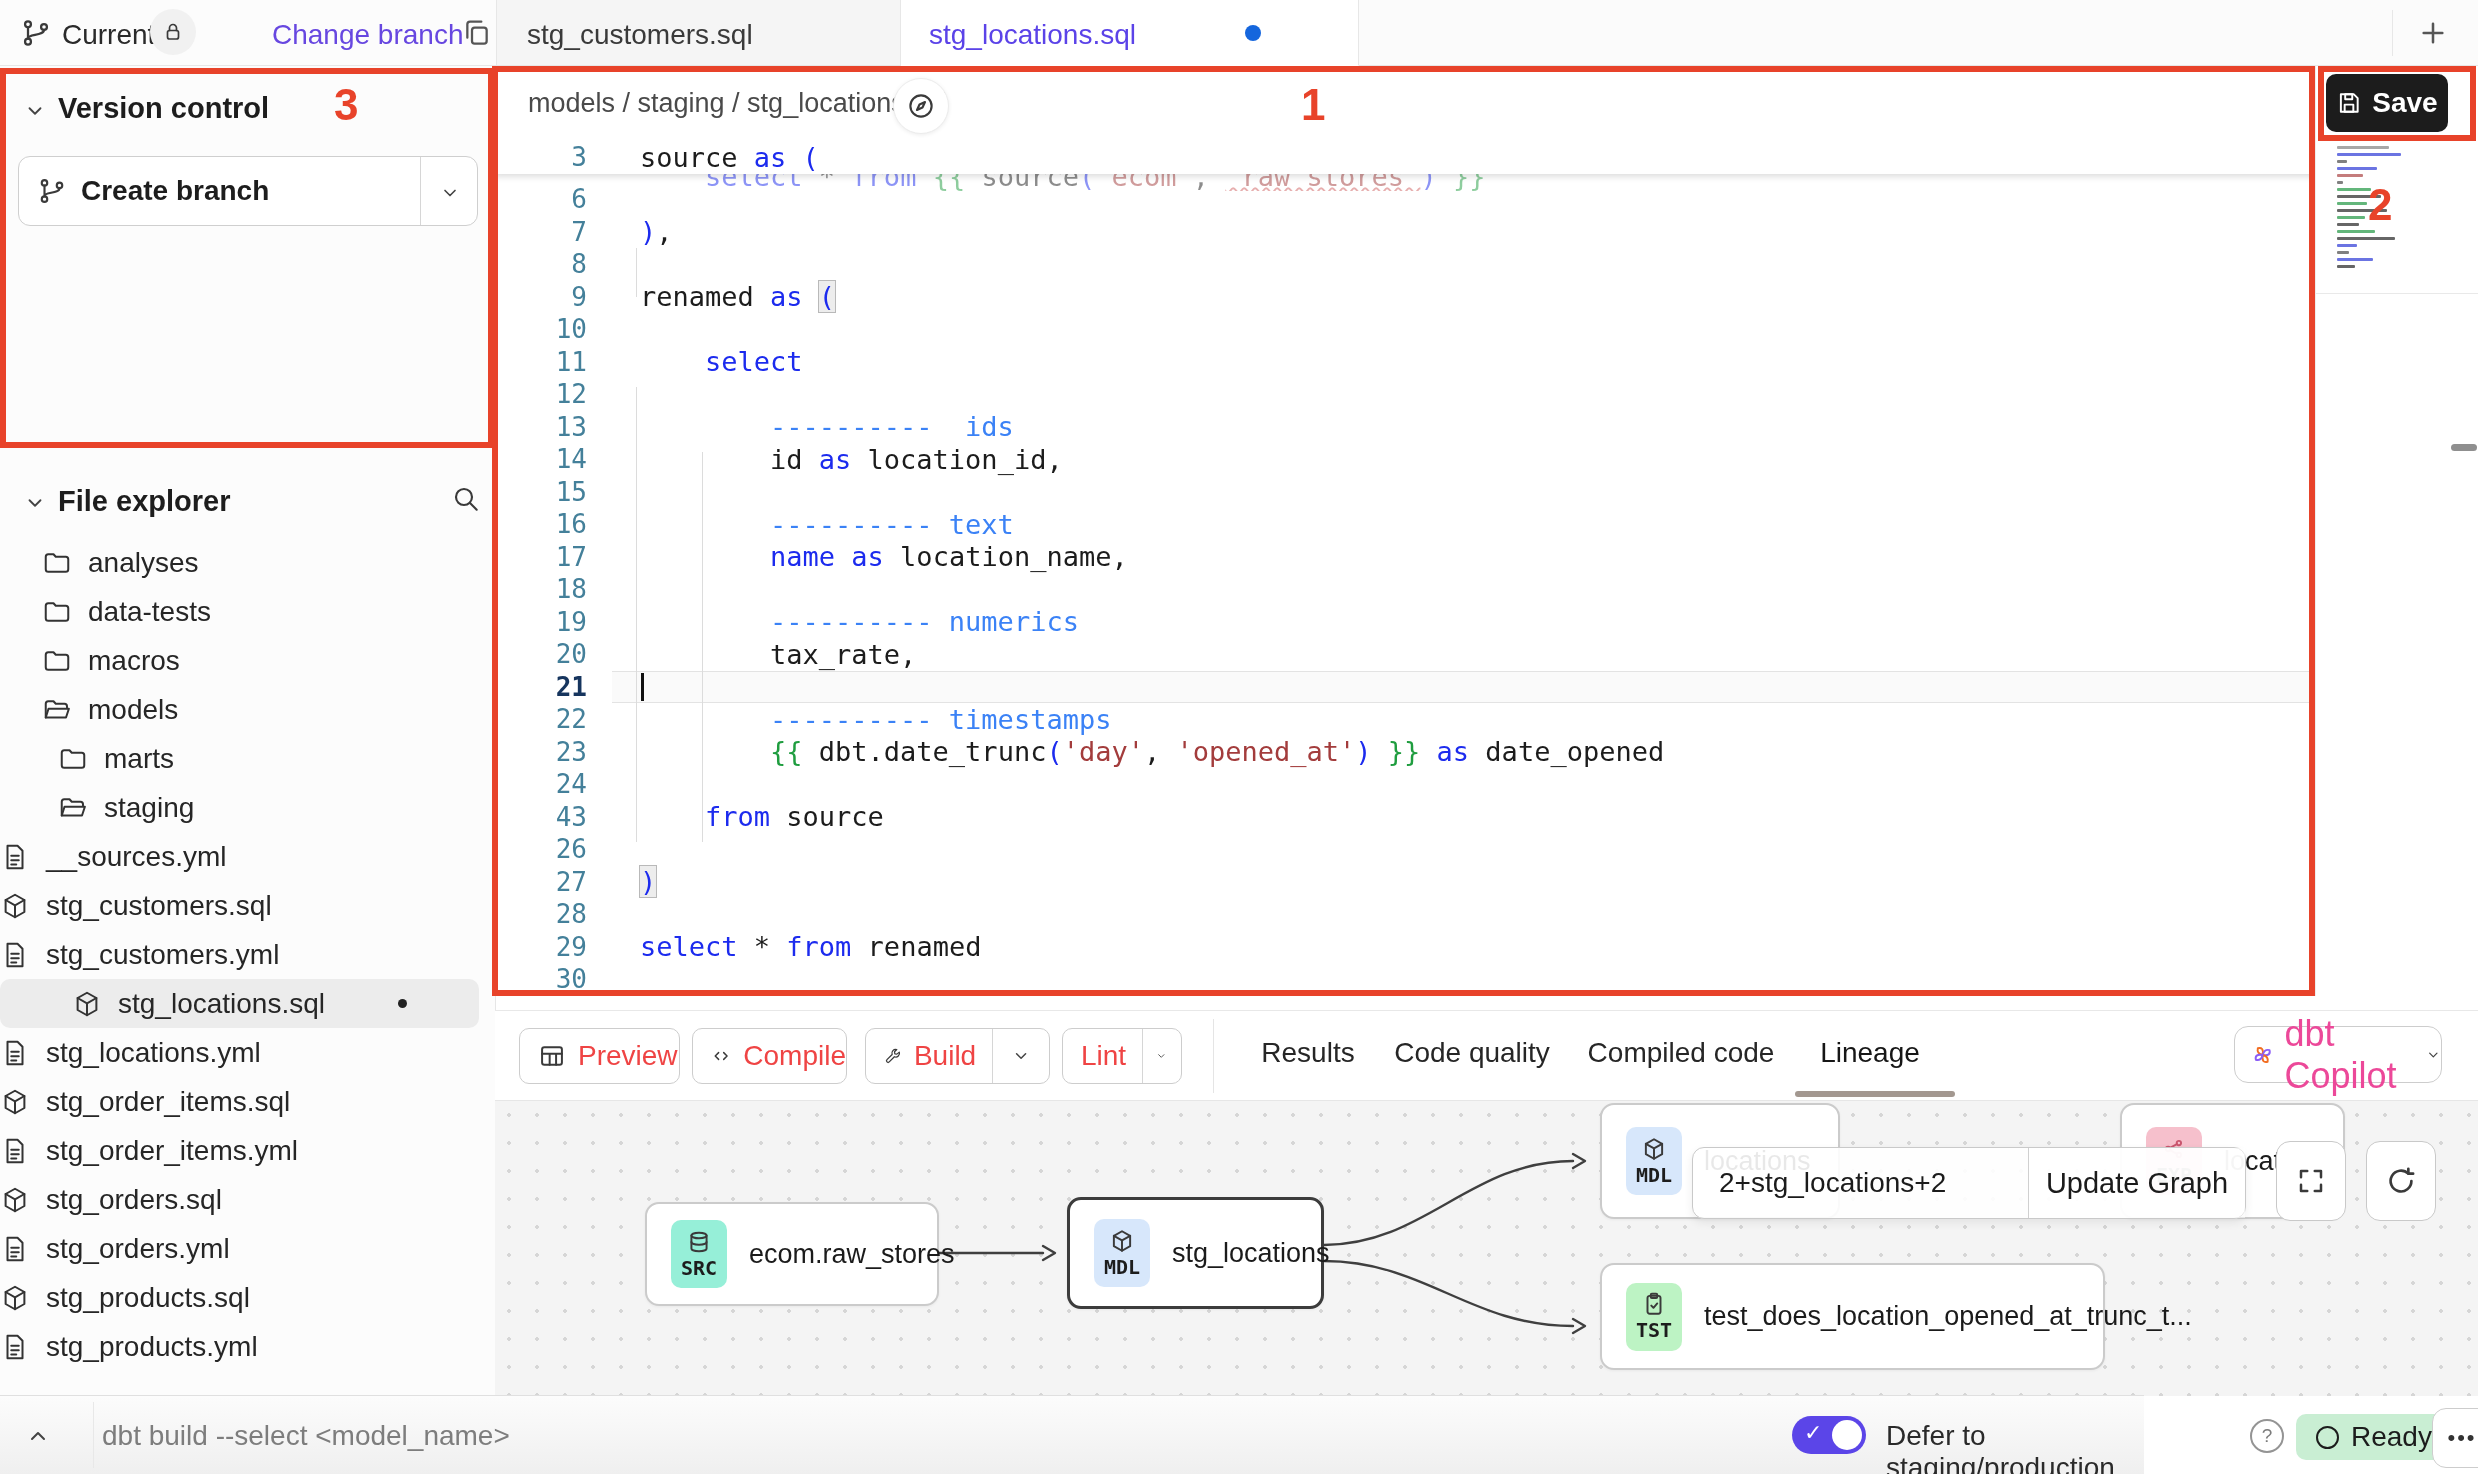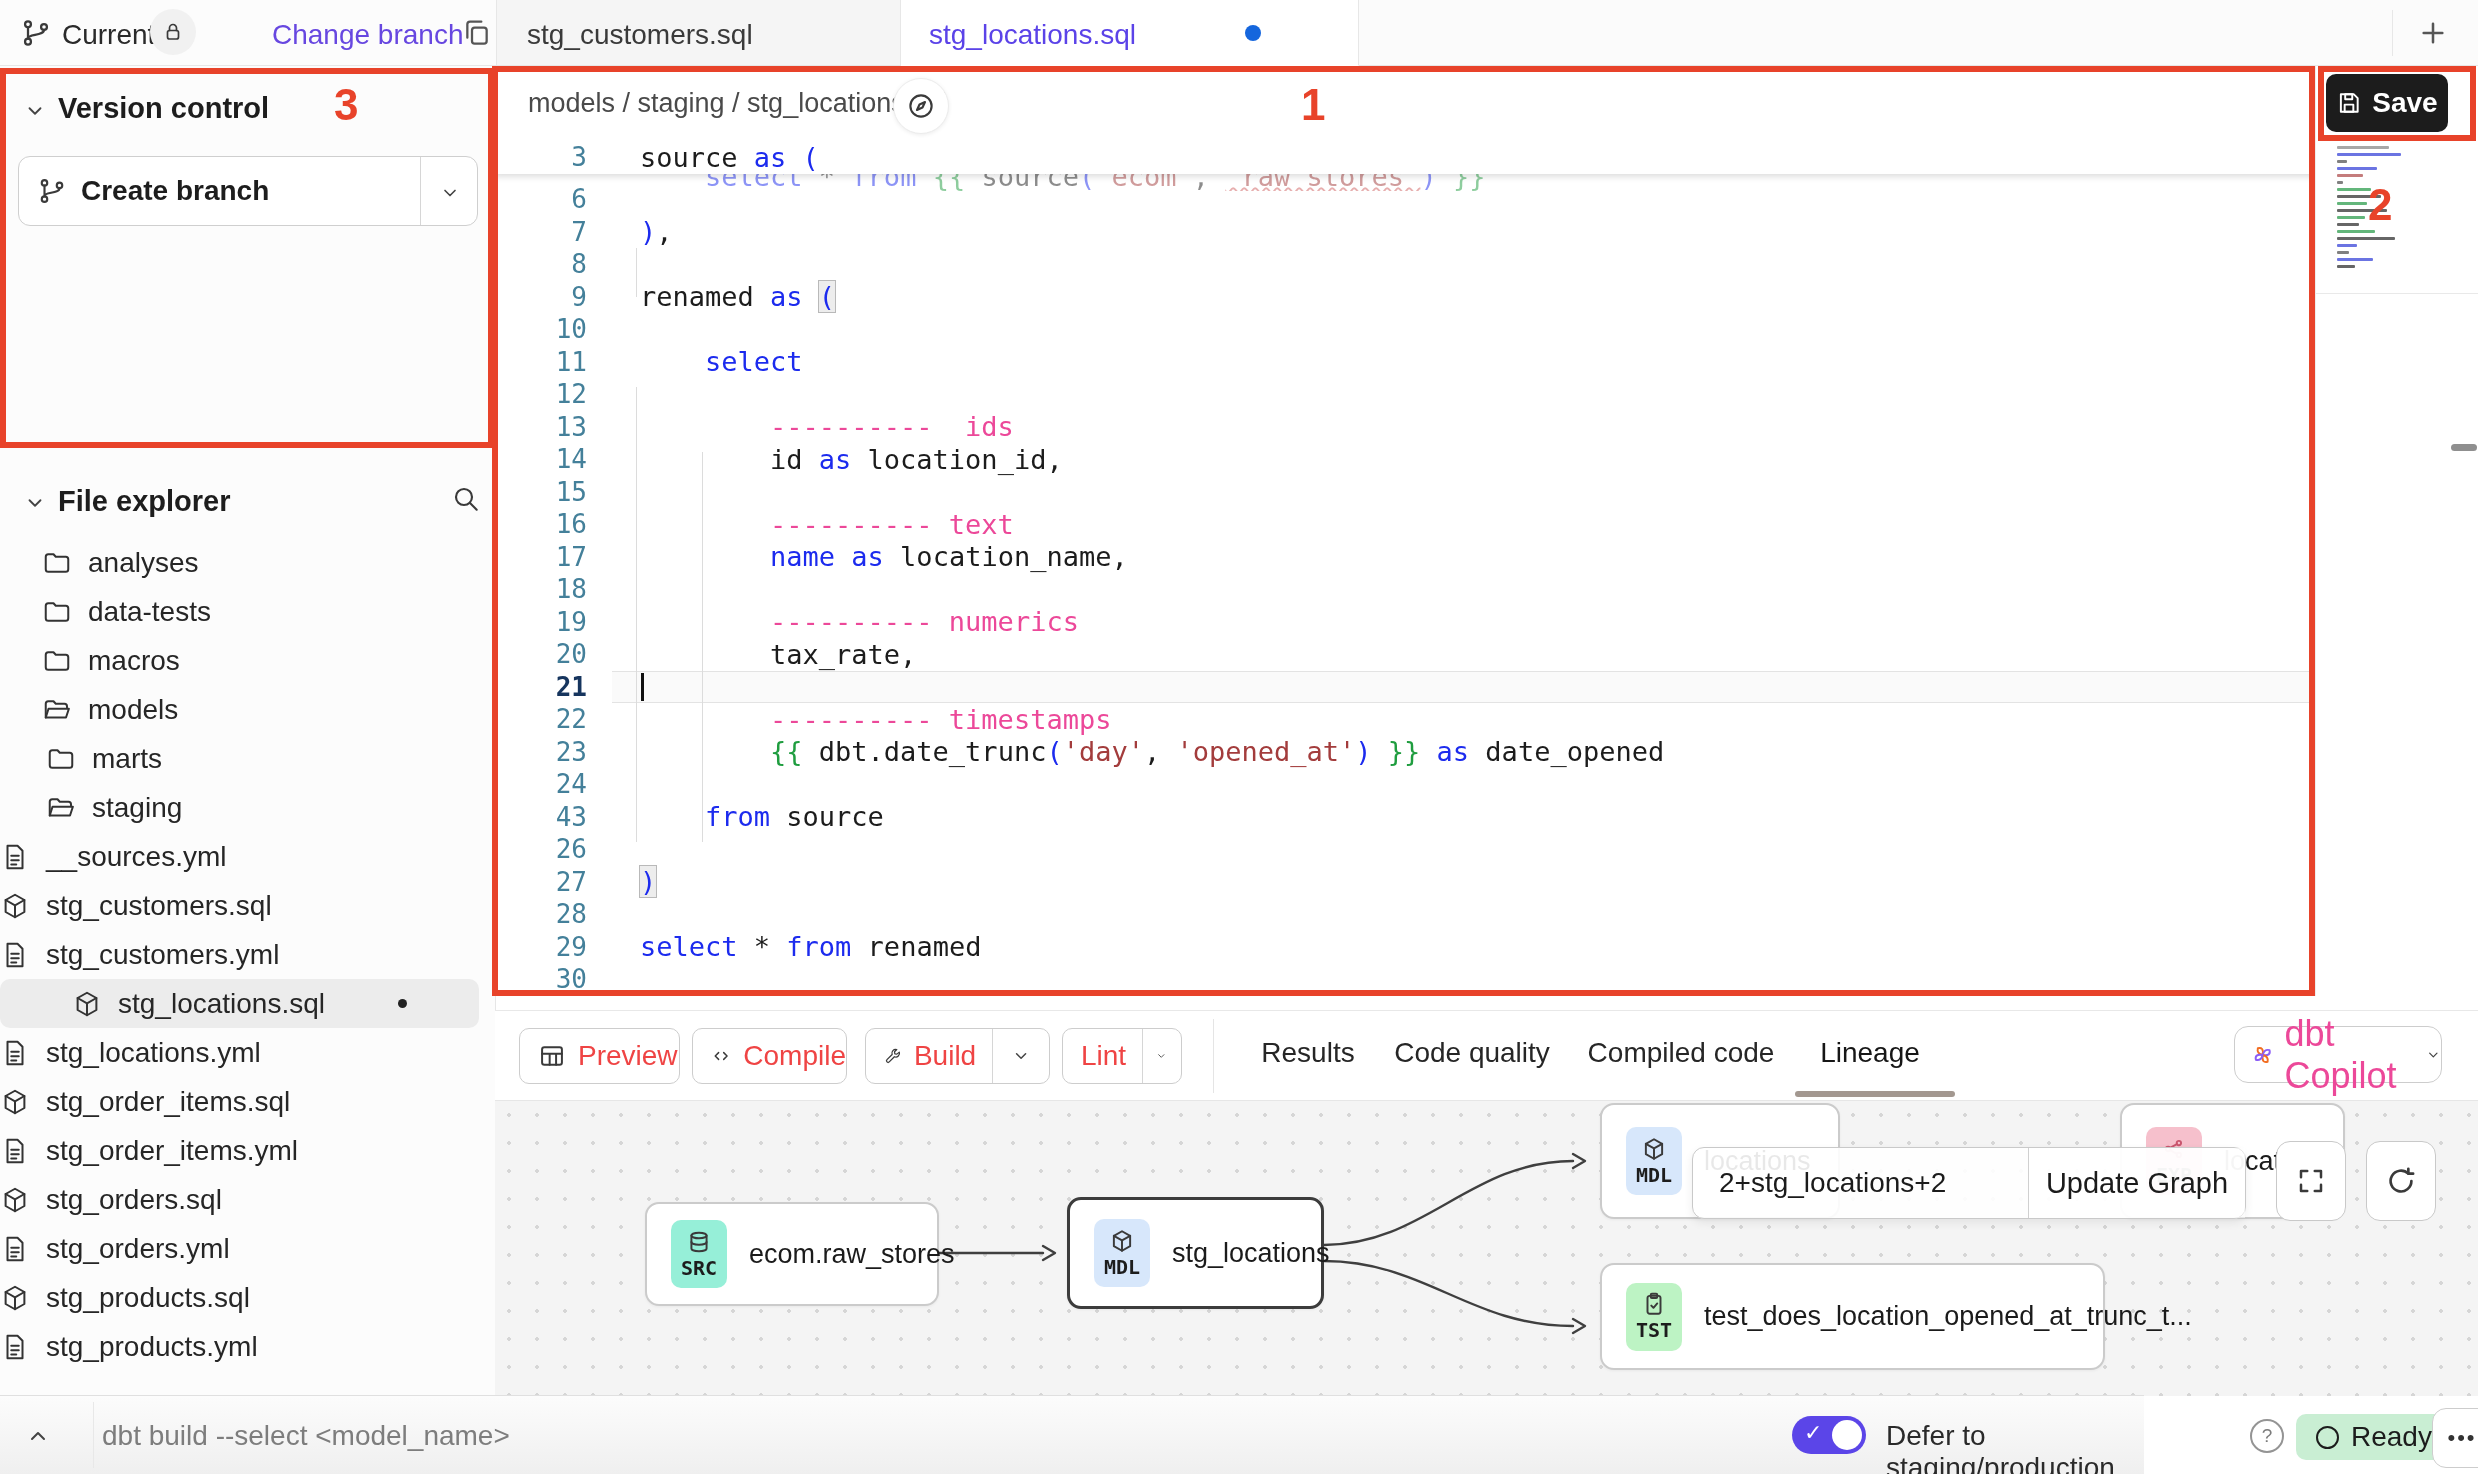--- a/index.html
+++ b/index.html
@@ -25,21 +25,21 @@
   
   .sidebar{position:absolute;left:0;top:66px;width:495px;height:1329px;background:#fcfcfc;border-right:1px solid #e6e6e6}
   .sec-title{font-size:29px;font-weight:700;color:#1d1d1d}
   .chev{fill:none;stroke:#444;stroke-width:2;stroke-linecap:round;stroke-linejoin:round}
   .cb-btn{position:absolute;left:18px;top:90px;width:458px;height:68px;background:#fff;border:1.5px solid #cfcfcf;
           border-radius:12px;display:flex;align-items:center}
   .cb-label{font-size:28px;font-weight:600;color:#1d1d1d;margin-left:14px}
   .cb-div{position:absolute;right:56px;top:0;width:1px;height:100%;background:#d6d6d6}
   
   .trow{height:49px;display:flex;align-items:center;position:relative}
-  .trow.ind1{padding-left:42px}.trow.ind2{padding-left:46px}.trow.ind3{}
+  .trow.ind1{padding-left:42px}.trow.ind2{padding-left:58px}.trow.ind3{}
   .trow.tsel{background:#ececec;border-radius:10px;margin:0 16px 0 0}
   .trow.tsel.ind3{padding-left:72px}
   .ticon{width:30px;height:30px;margin-right:16px;flex:0 0 auto}
   .ticon svg{width:30px;height:30px;fill:none;stroke:#333;stroke-width:1.6;stroke-linecap:round;stroke-linejoin:round}
   .tlabel{font-size:28px;color:#262626;white-space:nowrap}
   .tdot{position:absolute;right:72px;width:9px;height:9px;border-radius:50%;background:#222}
 
   
   .editor{position:absolute;left:495px;top:66px;width:1820px;height:930px;background:#fff}
   .crumbrow{position:absolute;left:0;top:0;width:100%;height:74px;background:#fff;border-bottom:1px solid #ececec}
@@ -48,21 +48,21 @@
               border:1px solid #ececec;box-shadow:0 1px 4px rgba(0,0,0,.08);display:flex;align-items:center;justify-content:center}
   .codearea{position:absolute;left:0;top:74px;width:100%;height:856px;overflow:hidden;
             font-family:"DejaVu Sans Mono",monospace;font-size:27px}
   .code-row{display:flex;height:32.5px;align-items:center}
   .gut{flex:0 0 92px;text-align:right;padding-right:25px;font-size:26px;color:#44809a}
   .gut-a{color:#16355e;font-weight:700}
   .cwrap{flex:1;position:relative;height:100%;display:flex;align-items:center}
   .cwrap.cur{background:#fafafa;box-shadow:inset 0 1px 0 #e3e3e3,inset 0 -1px 0 #e3e3e3}
   .ctext{white-space:pre;padding-left:28px}
   .caret{position:absolute;left:29px;top:2px;width:3px;height:28px;background:#111}
-  .tk-p{color:#1c1c1c}.tk-k{color:#1c2bee}.tk-c{color:#ec4899}.tk-s{color:#a33c3c}.tk-j{color:#1f9d3f}
+  .tk-p{color:#1c1c1c}.tk-k{color:#1c2bee}.tk-c{color:#3b82f6}.tk-s{color:#a33c3c}.tk-j{color:#1f9d3f}
   .tk-box{background:#ededed;box-shadow:0 0 0 1px #b9b9b9}
   .tk-wavy{text-decoration:underline wavy #d06060;text-decoration-thickness:2px}
   .sticky{position:absolute;left:0;top:0;width:100%;height:34px;background:#fff;z-index:3;
           box-shadow:0 3px 6px rgba(0,0,0,.13);display:flex;align-items:center}
   .fadedclip{position:absolute;left:0;top:34px;width:100%;height:17px;overflow:hidden;z-index:2;opacity:.5}
   .fadedclip .code-row{margin-top:-14px}
   .lineswrap{position:absolute;left:0;top:43px;width:100%}
   .iguide{position:absolute;width:1px;background:#dcdcdc;z-index:1}
 
   

